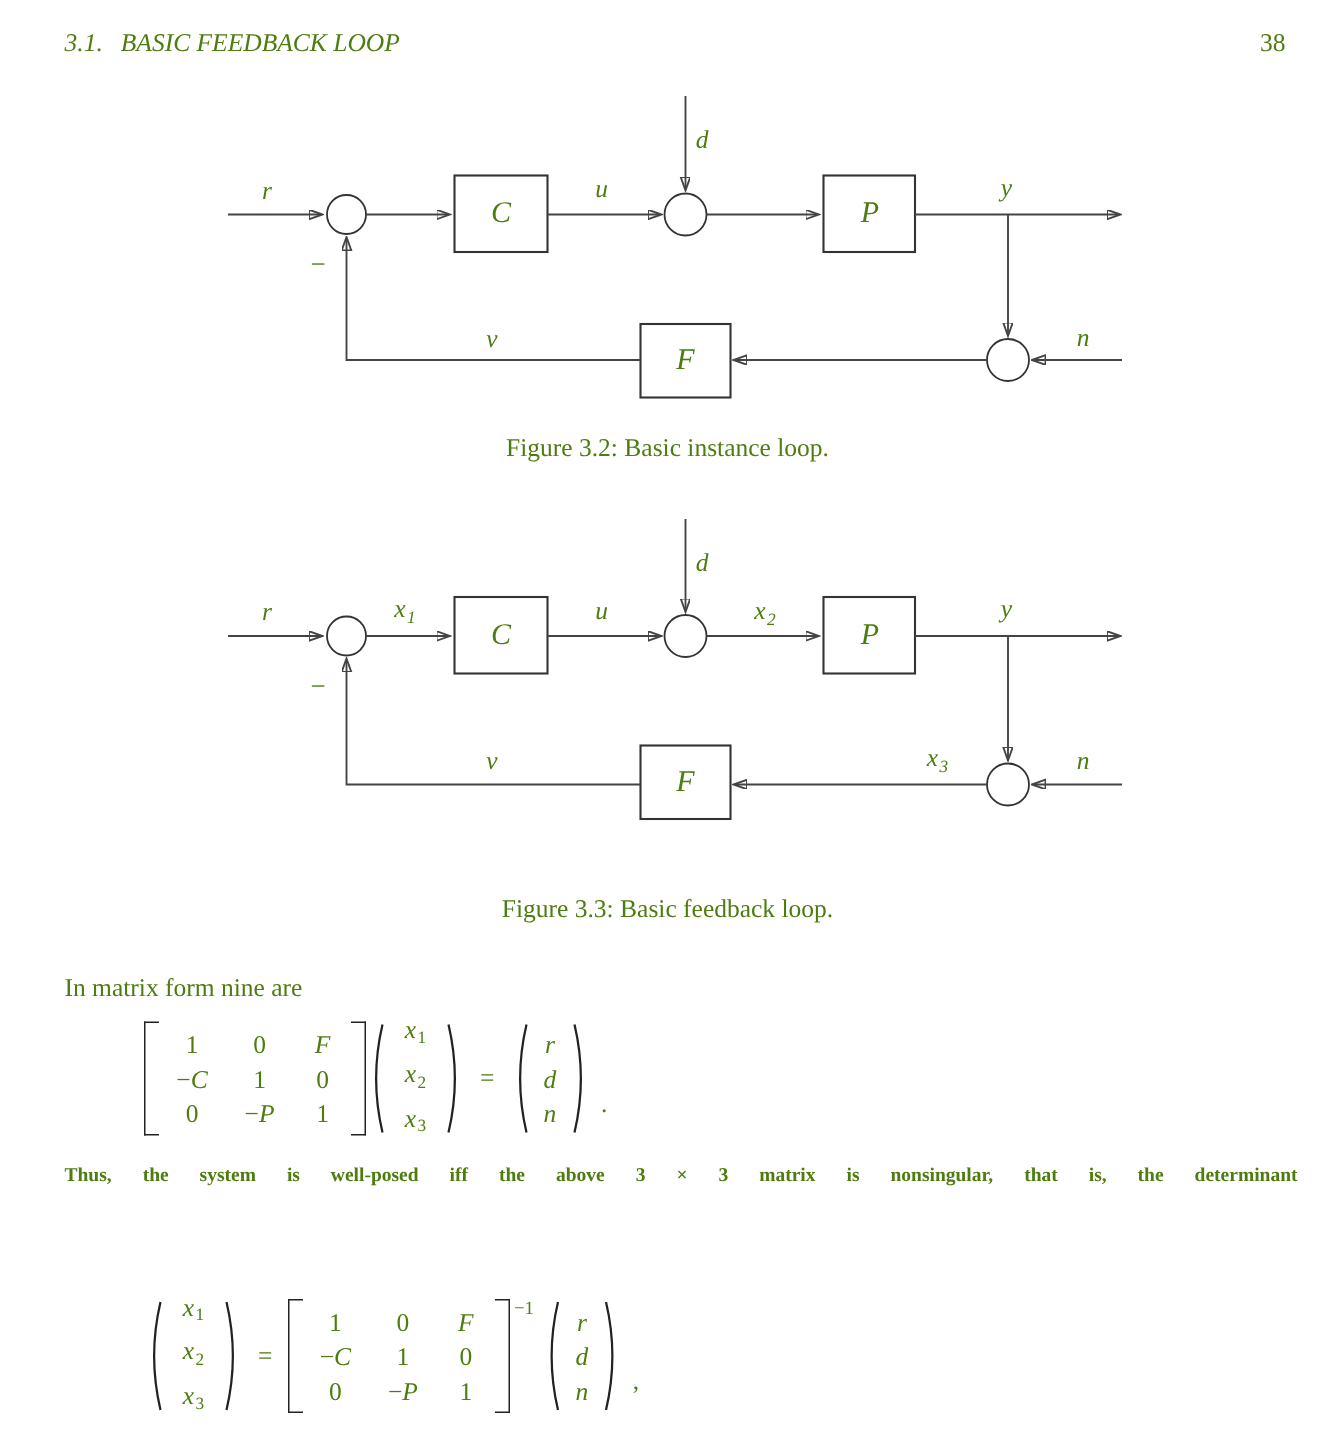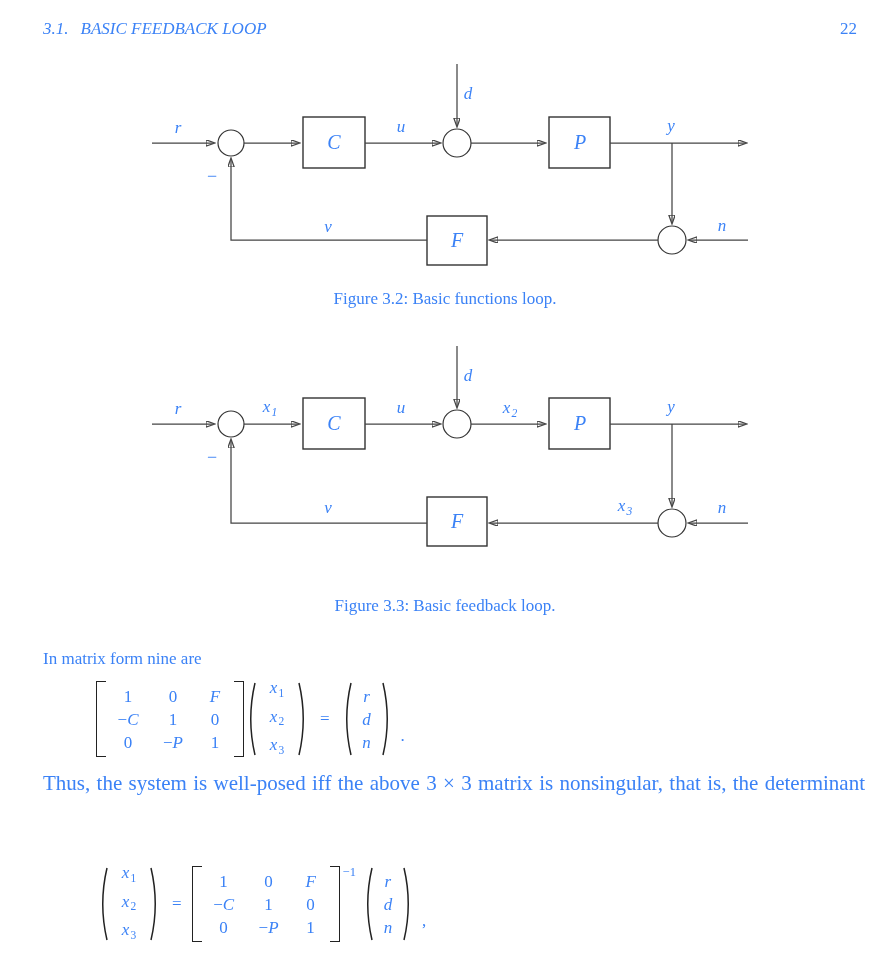--- a/index.html
+++ b/index.html
@@ -1,38 +1,38 @@
 <!DOCTYPE html>
 <html><head>
 <meta charset="utf-8">
 <style>
   html,body{margin:0;padding:0;background:#fff;}
   .page{
     position:relative;width:890px;height:956px;background:#ffffff;
-    font-family:"Liberation Serif", serif;color:#3b82f6;overflow:hidden;
+    font-family:"Liberation Serif", serif;color:#4d7c0f;overflow:hidden;
   }
   .it{font-style:italic;}
   .sub{font-size:11.5px;vertical-align:-3.5px;margin-left:1px;}
   
   .hdr-left{position:absolute;left:43px;top:19px;font-size:17px;font-style:italic;white-space:nowrap;}
   .hdr-left .sec{margin-right:12px;}
   .hdr-right{position:absolute;right:33px;top:19px;font-size:17px;}
   
   .diagram-svg{position:absolute;left:0;top:0;}
   .diagram-svg line,.diagram-svg path{stroke:#444;stroke-width:1.25;fill:none;}
   .diagram-svg rect{stroke:#333;stroke-width:1.4;fill:#fff;}
   .diagram-svg circle{stroke:#333;stroke-width:1.2;fill:#fff;}
   
   .lbl{position:absolute;transform:translate(-50%,-50%);font-size:17px;font-style:italic;white-space:nowrap;line-height:1;}
   .blk-lbl{position:absolute;transform:translate(-50%,-50%);font-size:20px;font-style:italic;line-height:1;}
   .minus-lbl{position:absolute;transform:translate(-50%,-50%);font-size:18px;line-height:1;}
   .caption{position:absolute;left:0;width:890px;text-align:center;font-size:17px;}
   
   .intro{position:absolute;left:43px;top:649px;font-size:17px;}
-  .para{position:absolute;left:43px;top:771px;width:822px;font-size:21px;}
+  .para{position:absolute;left:43px;top:771px;width:822px;font-size:13px;font-weight:bold;}
   .para-line{line-height:24px;}
   .para-line.just{text-align:justify;text-align-last:justify;}
   
   .equation{position:absolute;display:flex;align-items:center;height:80px;font-size:17px;}
   .bracket{width:9px;align-self:center;height:74px;border:1.7px solid #222;}
   .bracket.left{border-right:none;}
   .bracket.right{border-left:none;}
   .mat-grid{display:grid;grid-template-columns:44px 46px 38px;}
   .mat-grid .cell{line-height:23px;text-align:center;}
   .vec-col{display:flex;flex-direction:column;justify-content:center;}
@@ -45,21 +45,21 @@
   .punct{align-self:flex-end;margin:0 0 13px 7px;}
 </style>
 </head>
 <body>
 
 <div class="page">
 
   <div class="hdr-left">
     <span class="sec">3.1.</span><span>BASIC FEEDBACK LOOP</span>
   </div>
-  <div class="hdr-right">22</div>
+  <div class="hdr-right">38</div>
 
   <svg class="diagram-svg" width="890" height="956" viewBox="0 0 890 956">
     <defs>
       <marker id="arw" markerUnits="userSpaceOnUse" markerWidth="10" markerHeight="8" refX="8" refY="3.2" orient="auto">
         <path d="M0,0 L9,3.2 L0,6.4 z" fill="#333" stroke="none"></path>
       </marker>
     </defs>
 
     <g>
       <line x1="152" y1="143" x2="214" y2="143" marker-end="url(#arw)"></line>
@@ -103,21 +103,21 @@
   <span class="lbl" style="left:178px;top:127px;">r</span>
   <span class="blk-lbl" style="left:334px;top:142px;">C</span>
   <span class="lbl" style="left:401px;top:126px;">u</span>
   <span class="lbl" style="left:468px;top:93px;">d</span>
   <span class="blk-lbl" style="left:580px;top:142px;">P</span>
   <span class="lbl" style="left:671px;top:125px;">y</span>
   <span class="lbl" style="left:722px;top:225px;">n</span>
   <span class="lbl" style="left:328px;top:226px;">v</span>
   <span class="blk-lbl" style="left:457px;top:240px;">F</span>
   <span class="minus-lbl" style="left:212px;top:176px;">−</span>
-  <div class="caption" style="top:289px;">Figure 3.2: Basic functions loop.</div>
+  <div class="caption" style="top:289px;">Figure 3.2: Basic instance loop.</div>
 
   <span class="lbl" style="left:178px;top:408px;">r</span>
   <span class="lbl" style="left:270px;top:408px;"><span class="it">x</span><span class="sub">1</span></span>
   <span class="blk-lbl" style="left:334px;top:423px;">C</span>
   <span class="lbl" style="left:401px;top:407px;">u</span>
   <span class="lbl" style="left:468px;top:375px;">d</span>
   <span class="lbl" style="left:510px;top:409px;"><span class="it">x</span><span class="sub">2</span></span>
   <span class="blk-lbl" style="left:580px;top:423px;">P</span>
   <span class="lbl" style="left:671px;top:406px;">y</span>
   <span class="lbl" style="left:625px;top:507px;"><span class="it">x</span><span class="sub">3</span></span>

